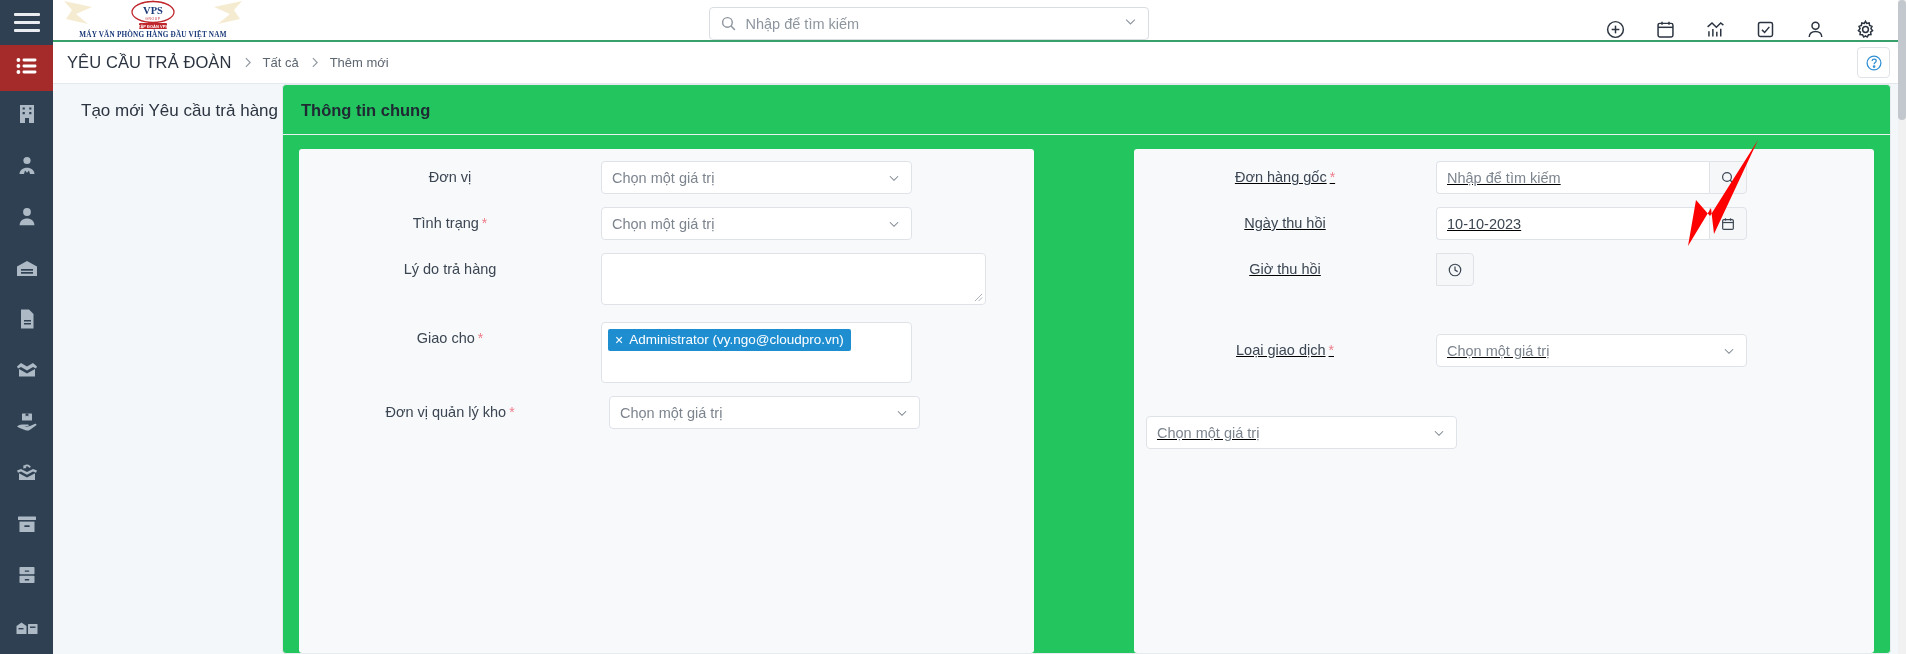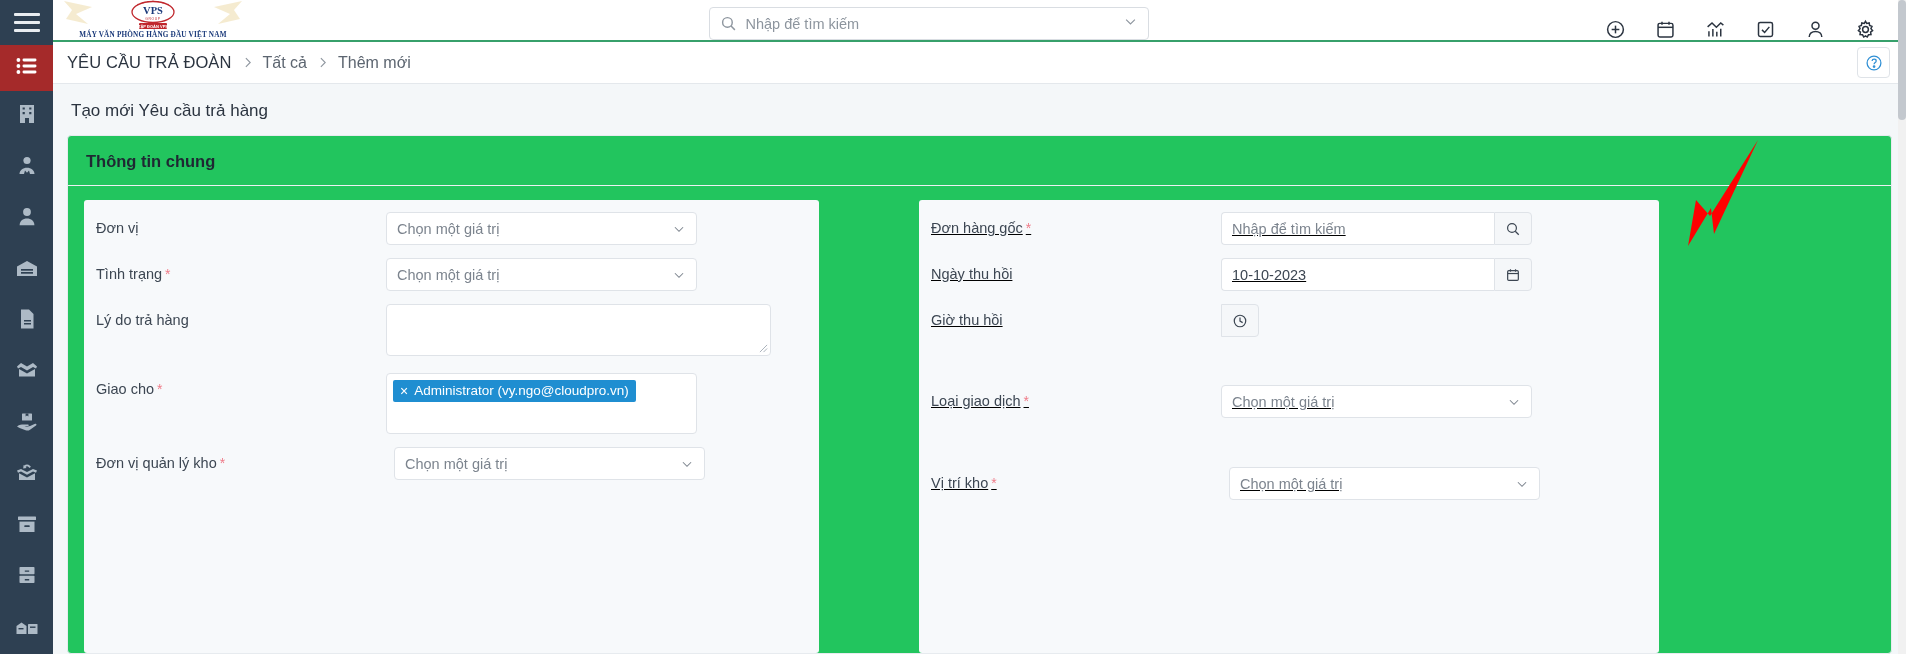--- a/index.html
+++ b/index.html
@@ -74,32 +74,32 @@
 
   
   .crumbbar {
     height: 42px; min-height: 42px; background: #ffffff; border-bottom: 1px solid #e4e8ec;
     display: flex; align-items: center; padding: 0 16px 0 14px; gap: 9px;
   }
   .crumb-main {
     font-size: 16.5px; color: #2b3440; letter-spacing: .1px; white-space: nowrap;
   }
   .crumb-sep svg { width: 13px; height: 13px; stroke: #8d959e; fill: none; stroke-width: 2; display:block; }
-  .crumb-link { font-size: 16px; color: #5c6570; cursor: pointer; white-space: nowrap; }
+  .crumb-link { font-size: 13px; color: #5c6570; cursor: pointer; white-space: nowrap; }
   .crumb-spacer { flex: 1; }
   .help-btn {
     width: 33px; height: 31px; border: 1px solid #dfe3e8; border-radius: 4px;
     display: flex; align-items: center; justify-content: center; cursor: pointer; background:#fff;
   }
   .help-btn svg { width: 18px; height: 18px; stroke: #2f8fd4; fill: none; stroke-width: 1.7; }
 
   
   .bodywrap {
-    flex: 1; background: #f4f7f9; padding: 0 14px; overflow: hidden; position: relative;
-    display:flex; flex-direction:column;
+    flex: 1; background: #f4f7f9; padding: 0 24px; overflow: hidden; position: relative;
+    display:flex; 
   }
   .page-title {
     font-size: 17px; color: #2b3440; padding: 17px 4px 14px 4px; white-space: nowrap;
   }
   .card {
     background: #22c55e; border: 1px solid #e7ebef; border-radius: 4px;
     flex: 1; display: flex; flex-direction: column; min-height: 0;
   }
   .card-title {
     font-size: 16.5px; font-weight: bold; color: #1f2833;
@@ -110,21 +110,21 @@
     background: #f7f9fb; border-radius: 3px; padding: 12px 12px 14px 12px;
     display: flex; flex-direction: column;
   }
   .col-left  { width: 735px; }
   .col-gap   { width: 100px; }
   .col-right { width: 740px; text-decoration: underline; }
 
   .frow { display: flex; align-items: flex-start; margin-bottom: 13px; }
   .frow:last-child { margin-bottom: 0; gap: 8px; }
   .flabel {
-    font-size: 14.5px; color: #3c4652; text-align: left; padding-top: 8px;
+    font-size: 14.5px; color: #3c4652; text-align: center; padding-top: 8px;
     white-space: nowrap; flex-shrink: 0;
   }
   .col-left  .flabel { width: 290px; padding-right: 12px; }
   .col-right .flabel { width: 290px; padding-right: 12px; }
   .req { color: #ef7b88; font-size: 14px; margin-left: 3px; }
 
   .fctl { position: relative; }
   .w-sel { width: 311px; }
   .w-sel-r { width: 311px; }
   .w-ta  { width: 385px; }
@@ -573,23 +573,20 @@
                   <span class="cv">
                       <svg viewBox="0 0 24 24">
                         <polyline points="5,9 12,16 19,9"></polyline>
                       </svg>
                     </span>
                 </div>
               </div>
             </div>
 
             <div class="frow" style="margin-top:36px;">
-              <div class="flabel">
-                <span>Vị trí kho</span><span class="req">*</span>
-              </div>
               <div class="fctl w-sel-r">
                 <div class="selbox">
                   <span class="ph">Chọn một giá trị</span>
                   <span class="cv">
                       <svg viewBox="0 0 24 24">
                         <polyline points="5,9 12,16 19,9"></polyline>
                       </svg>
                     </span>
                 </div>
               </div>

